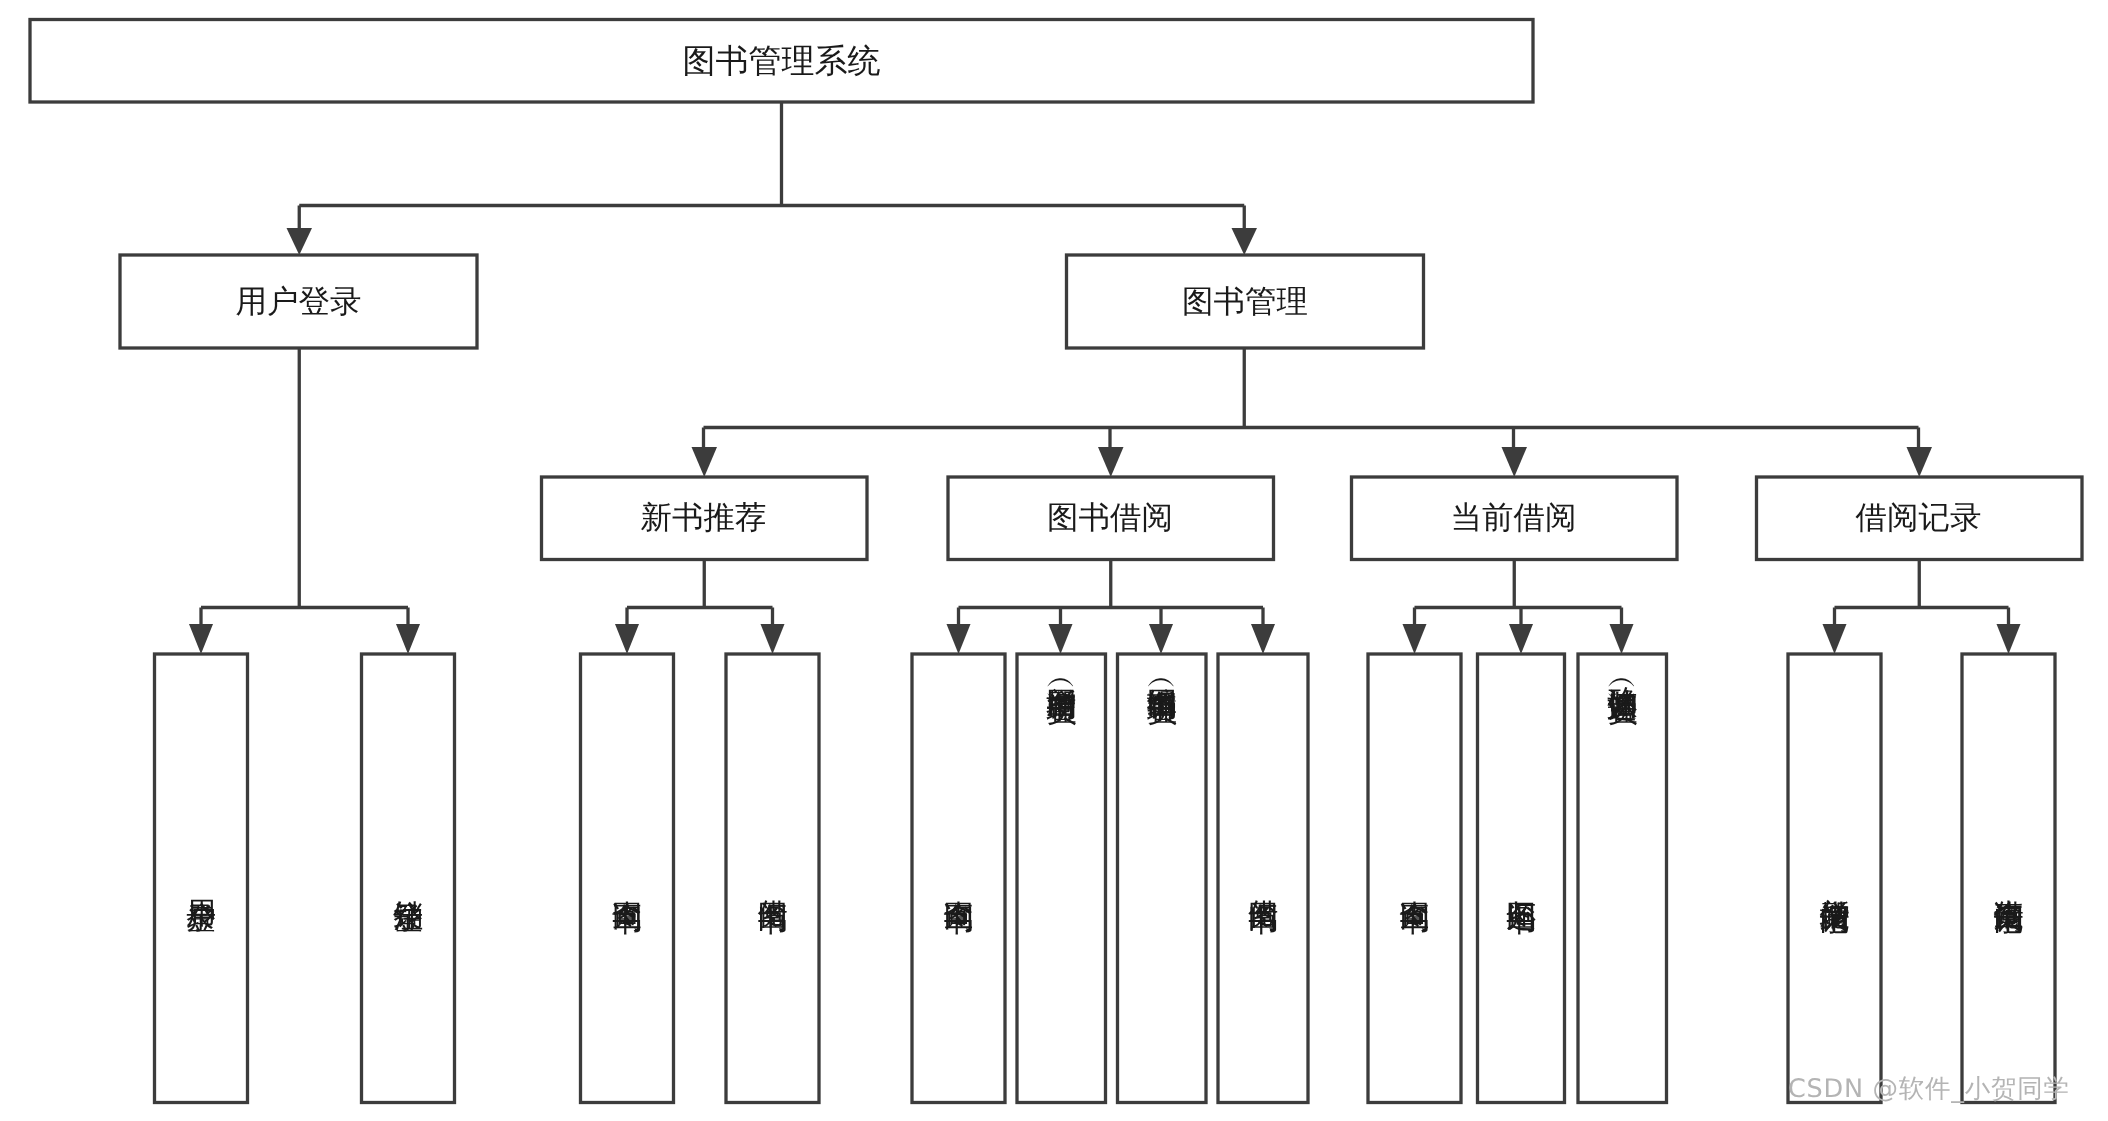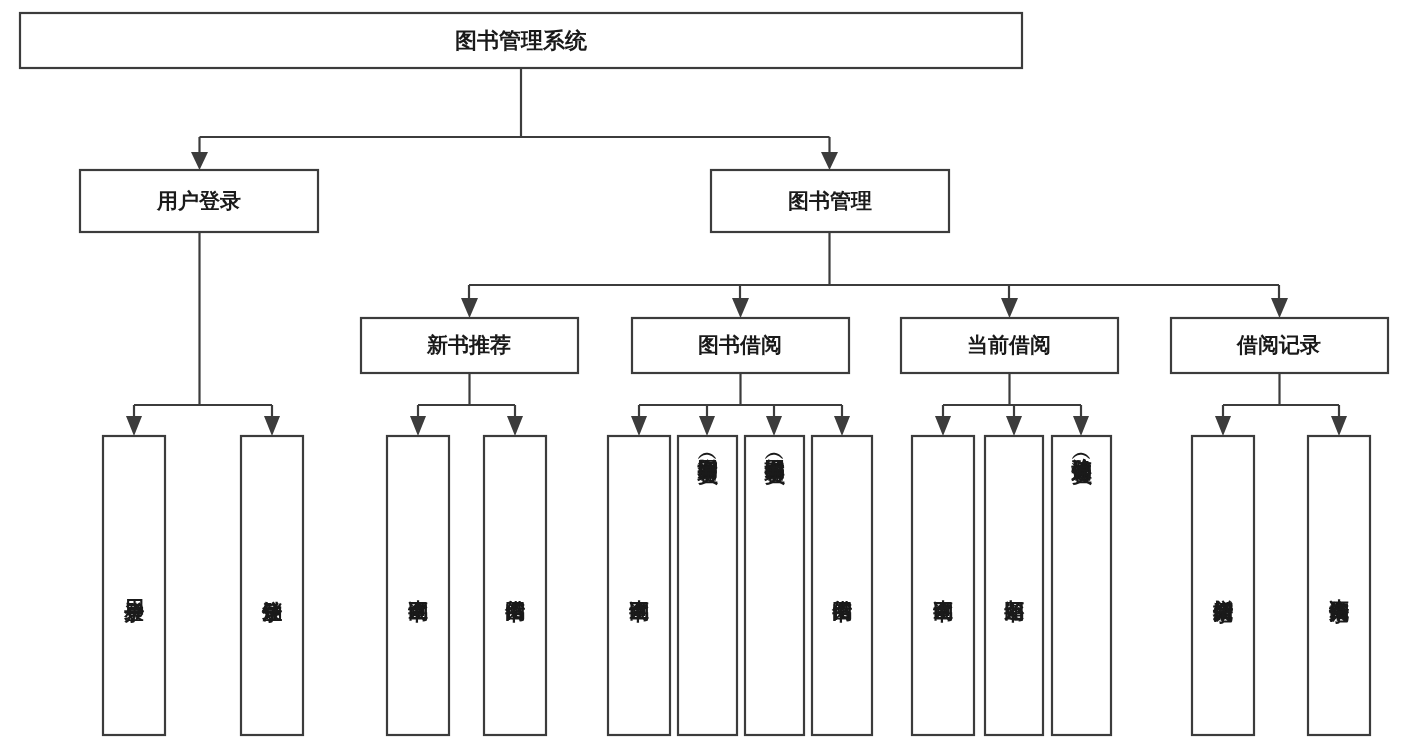--- a/index.html
+++ b/index.html
@@ -12,21 +12,20 @@
     width: 1405px;
     height: 747px;
     font-family: "DejaVu Sans", "Liberation Sans", sans-serif;
     overflow: hidden;
     position: relative;
   }
   #diagram-root {
     position: relative;
     width: 1405px;
     height: 528px;
-    font-weight: bold;
   }
   svg#flow-svg {
     position: absolute;
     left: 0;
     top: 0;
     width: 1405px;
     height: 747px;
     display: block;
   }
   .node-rect {
@@ -208,13 +207,14 @@
   <div class="leaf-label" style="left:608px; top:436px; width:62px; height:299px;">查询图书</div>
   <div class="leaf-label" style="left:678px; top:436px; width:59px; height:299px; justify-content:flex-start; padding-top:6px; box-sizing:border-box;">新增图书（管理员）</div>
   <div class="leaf-label" style="left:745px; top:436px; width:59px; height:299px; justify-content:flex-start; padding-top:6px; box-sizing:border-box;">编辑图书（管理员）</div>
   <div class="leaf-label" style="left:812px; top:436px; width:60px; height:299px;">借阅图书</div>
   <div class="leaf-label" style="left:912px; top:436px; width:62px; height:299px;">查询图书</div>
   <div class="leaf-label" style="left:985px; top:436px; width:58px; height:299px;">归还图书</div>
   <div class="leaf-label" style="left:1052px; top:436px; width:59px; height:299px; justify-content:flex-start; padding-top:6px; box-sizing:border-box;">确认归还（管理员）</div>
   <div class="leaf-label" style="left:1192px; top:436px; width:62px; height:299px;">新增借阅记录</div>
   <div class="leaf-label" style="left:1308px; top:436px; width:62px; height:299px;">查询借阅记录</div>
 
+  <div id="watermark">CSDN @软件_小贺同学</div>
 </div>
 
 </body></html>

